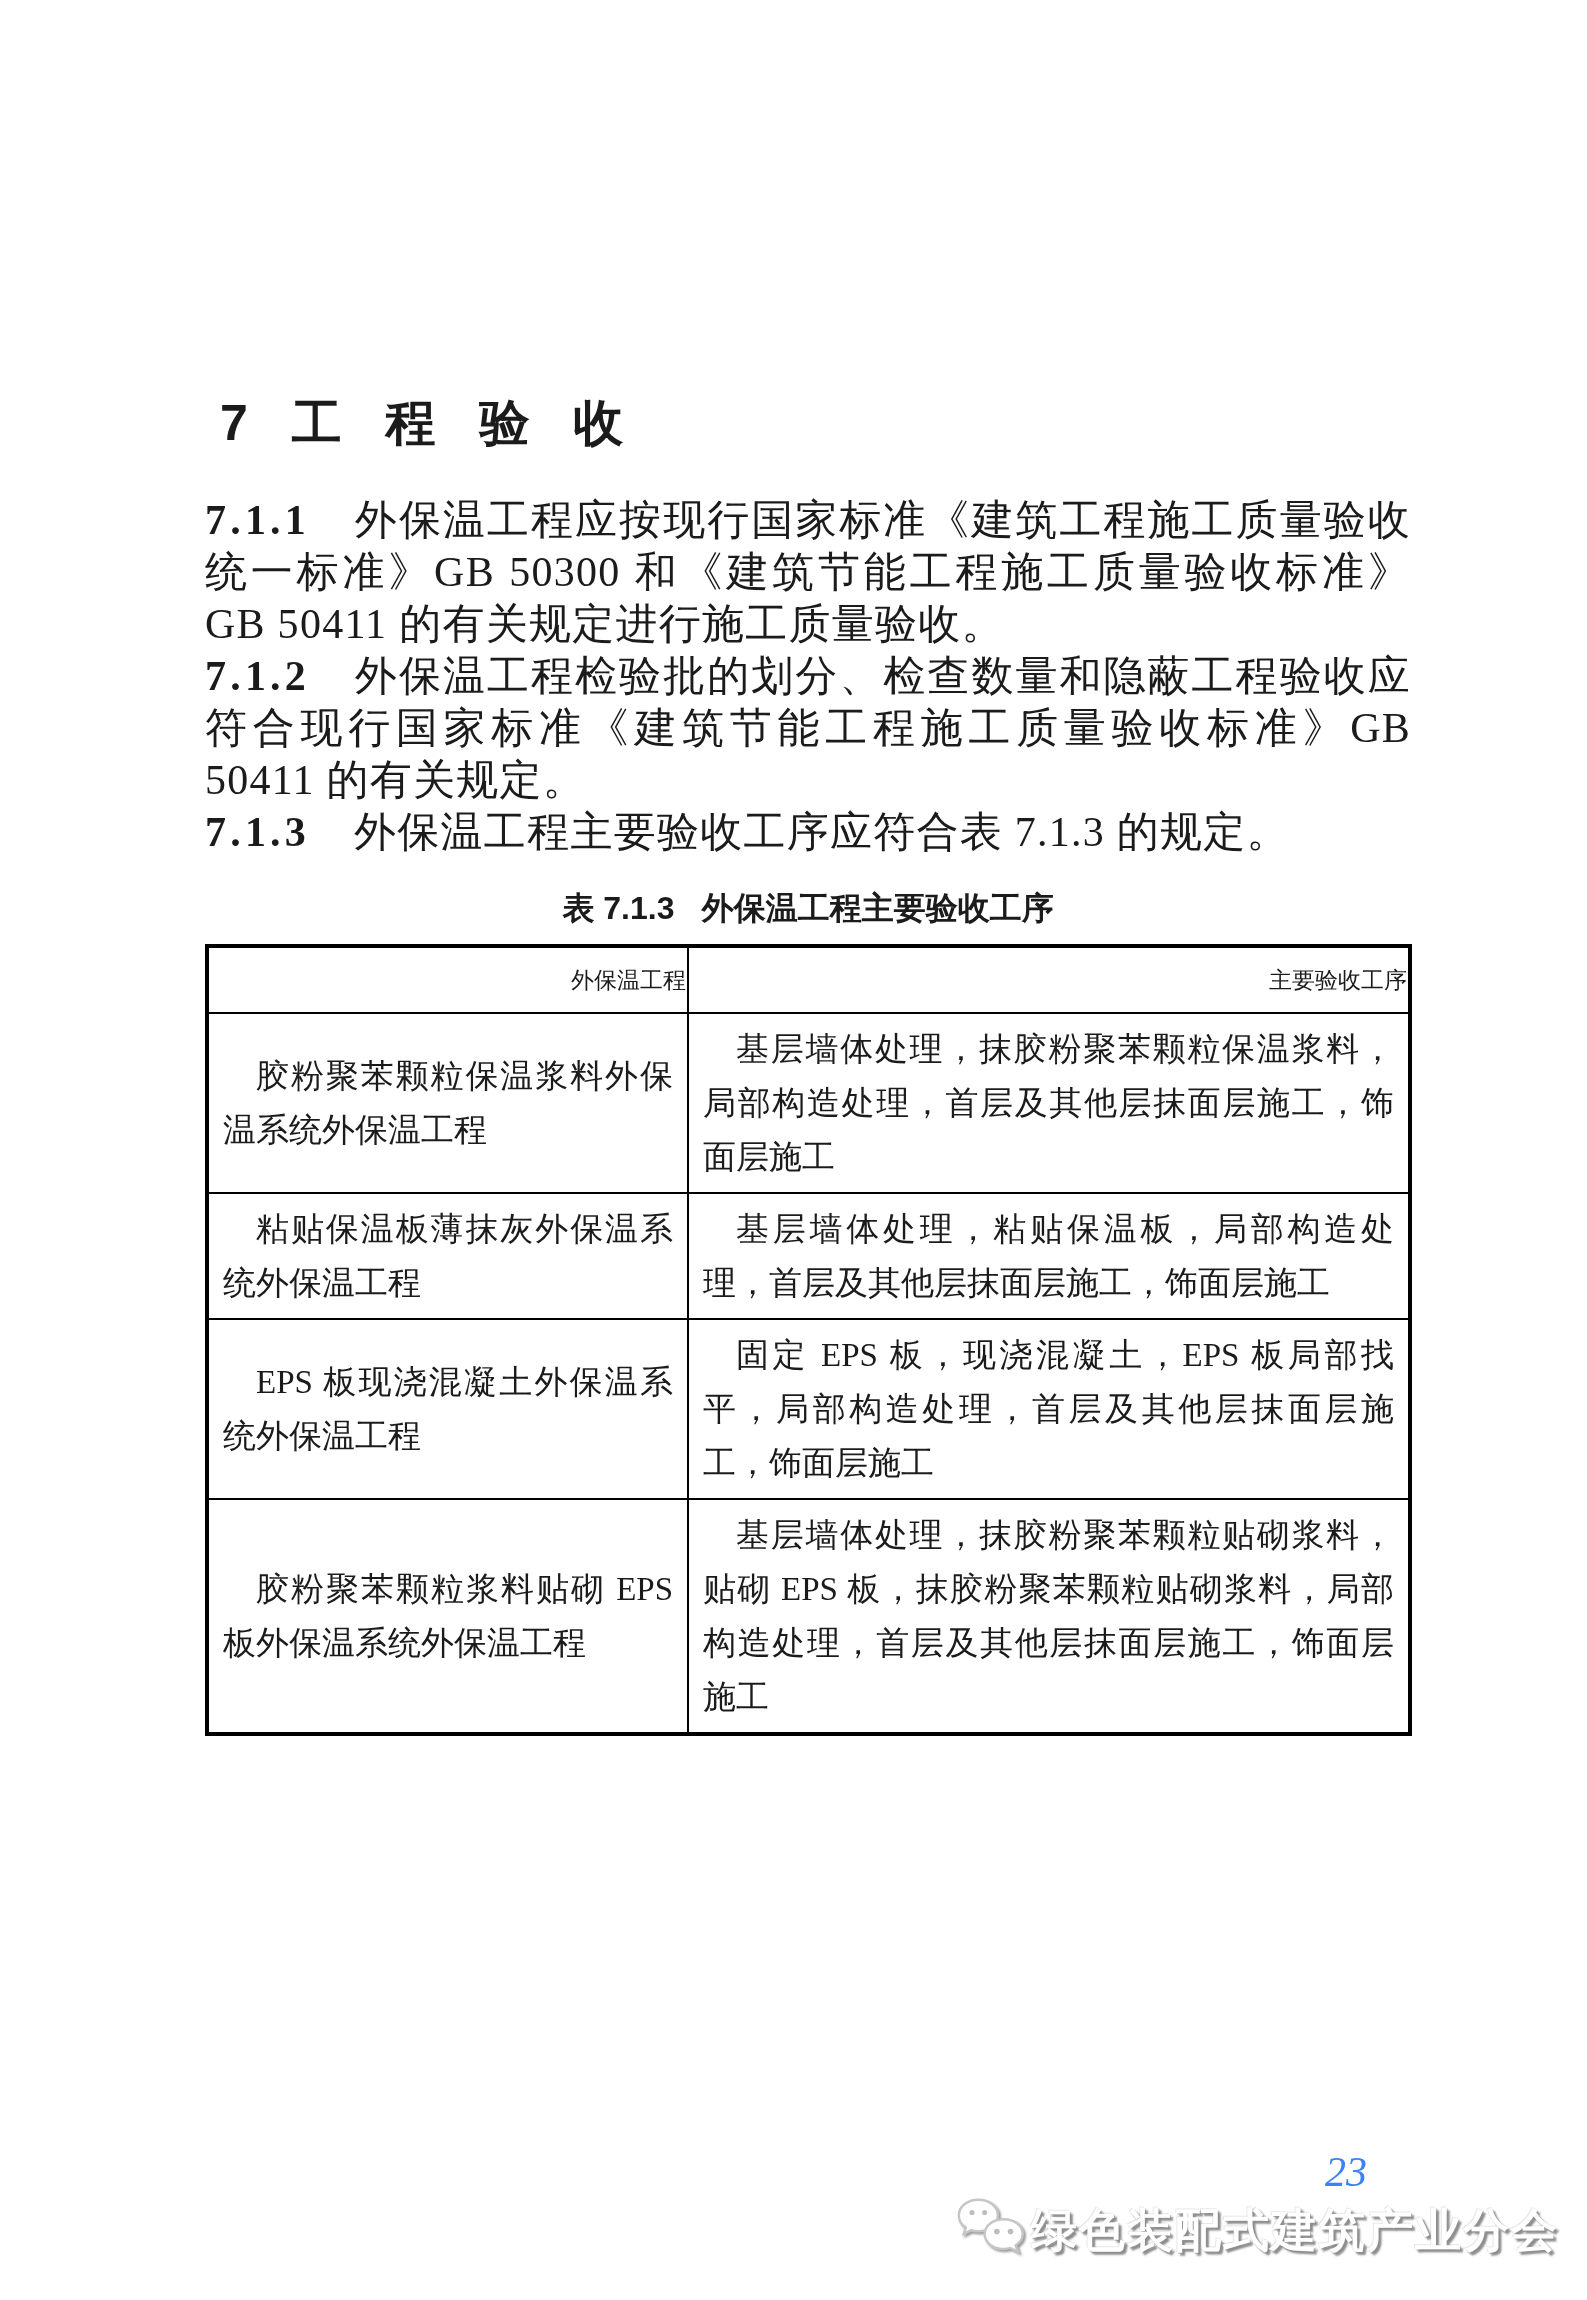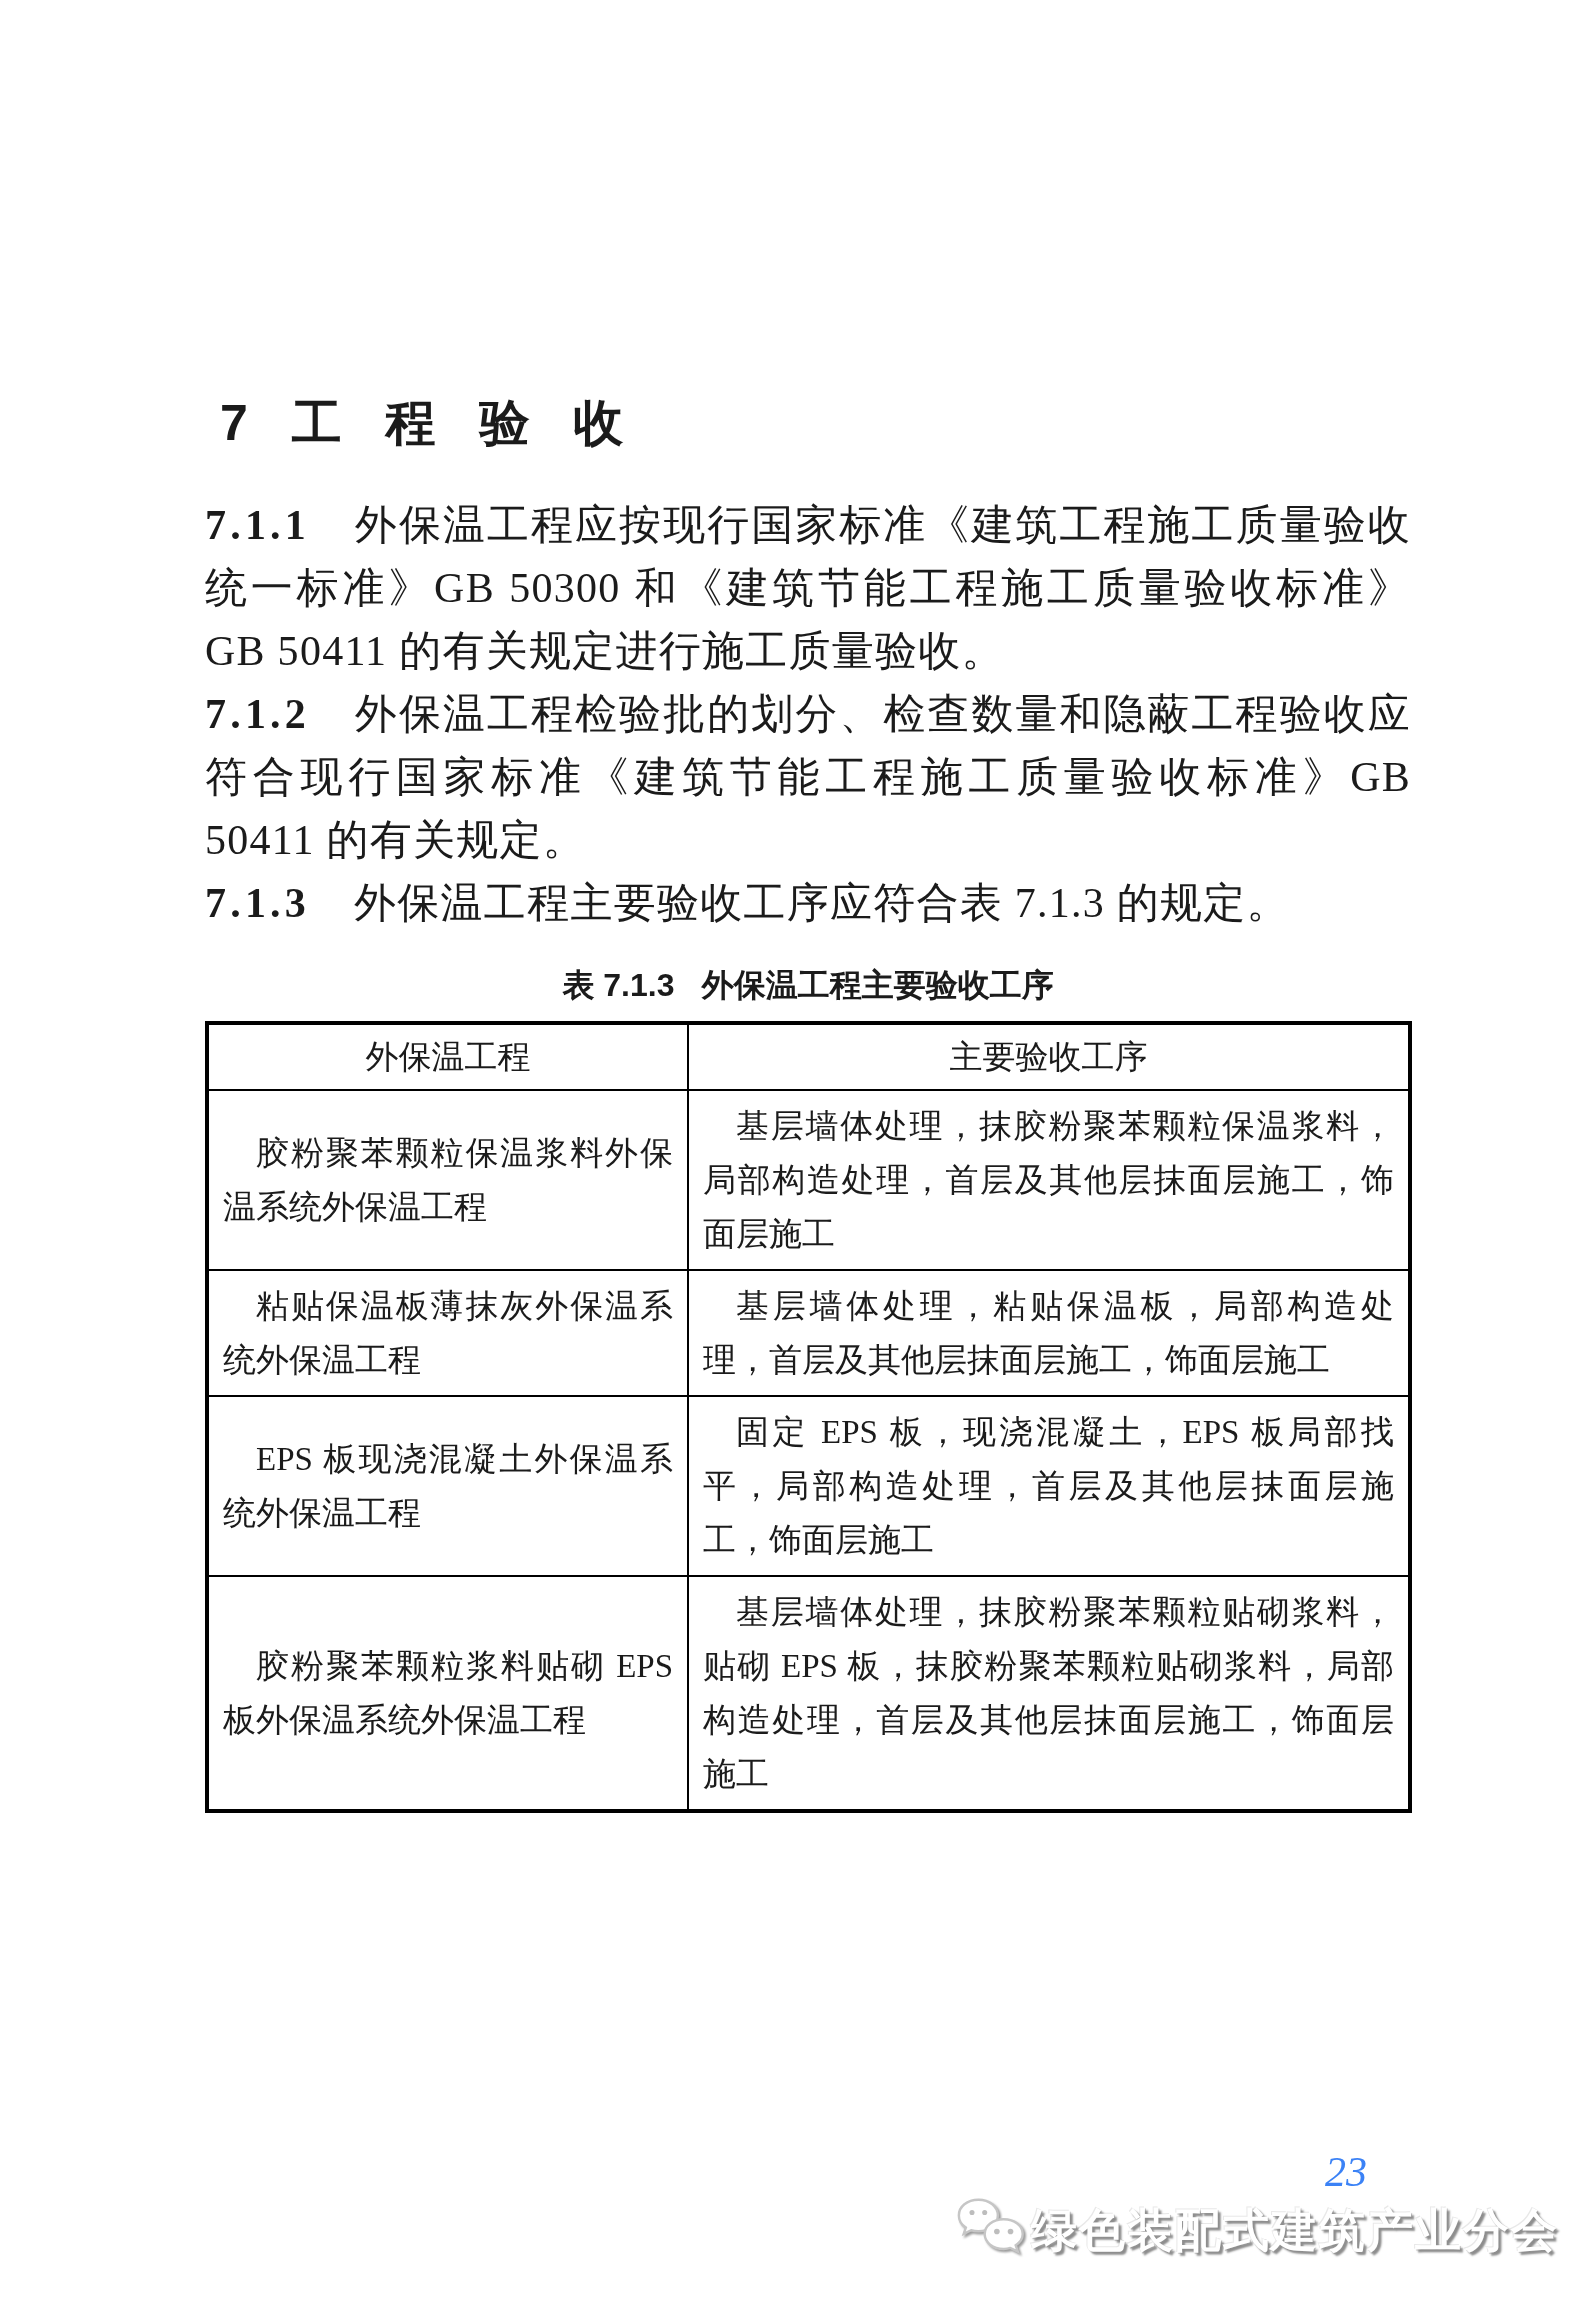--- a/index.html
+++ b/index.html
@@ -35,21 +35,21 @@
     font-weight: bold;
     letter-spacing: 0.18em;
     padding-left: 0.18em;
     line-height: 52px;
     white-space: pre;
   }
   .clauses { margin-top: 40px; }
   .clause {
     margin: 0;
     font-size: 42px;
-    line-height: 63px;
+    line-height: 52px;
     letter-spacing: 0.03em;
     text-align: justify;
     text-justify: inter-ideograph;
     text-align-last: left;
   }
   .clause-num {
     font-weight: bold;
     margin-right: 1.05em;
     letter-spacing: 0.10em;
   }
@@ -67,23 +67,23 @@
     table-layout: fixed;
     width: 1203px;
     margin-top: 16px;
     border: 4px solid #000;
   }
   table.acceptance th, table.acceptance td {
     border: 2px solid #000;
   }
   table.acceptance th {
     font-weight: normal;
-    font-size: 33px;
+    font-size: 23px;
     height: 62px;
-    text-align: center;
+    text-align: right;
     vertical-align: middle;
   }
   table.acceptance td {
     font-size: 33px;
     line-height: 54px;
     padding: 8px 14px;
     vertical-align: middle;
     text-align: justify;
     text-justify: inter-ideograph;
     text-align-last: left;

